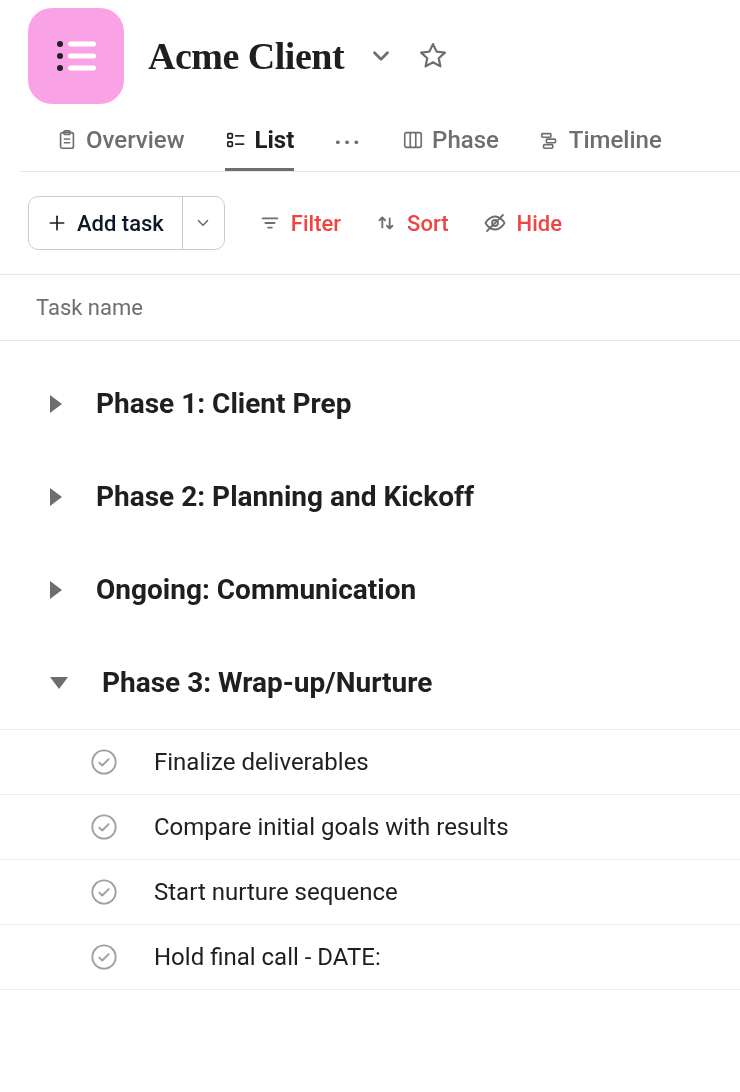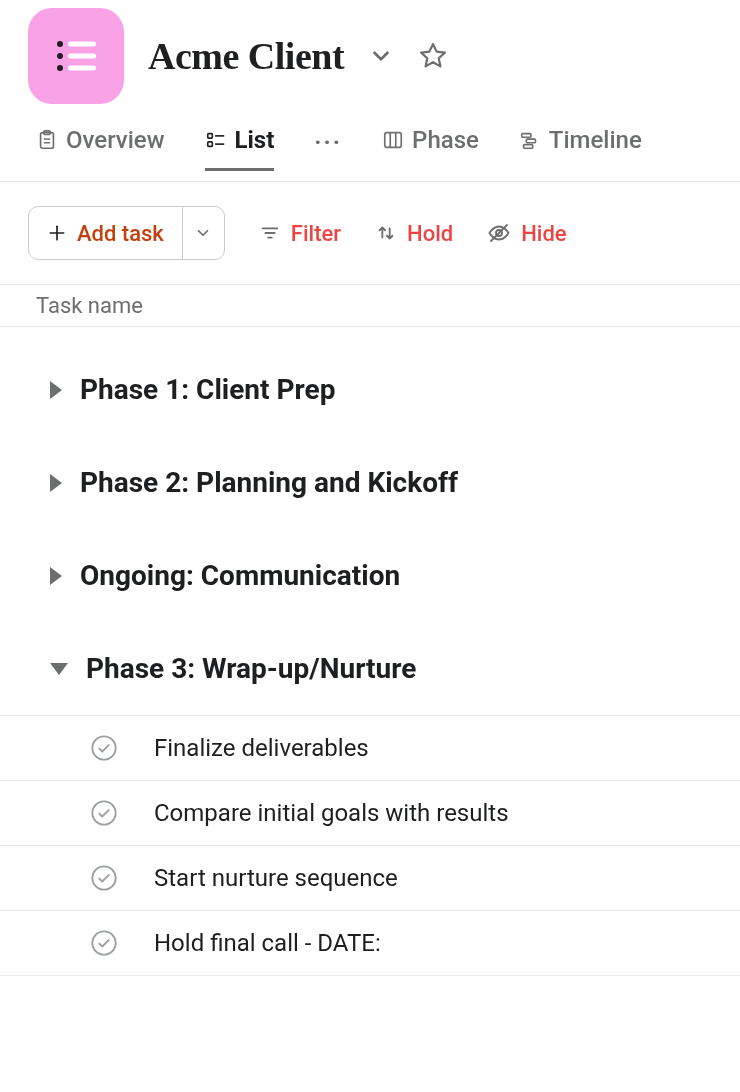--- a/index.html
+++ b/index.html
@@ -37,22 +37,23 @@
   .title-icons { display: flex; align-items: center; gap: 24px; }
   .chevron-btn, .star-btn {
     color: #6d6e6f;
     display: flex;
     align-items: center;
   }
   .tabs {
     display: flex;
     align-items: center;
     gap: 40px;
-    padding: 18px 36px 10px 36px;
+    padding: 18px 36px 0 36px;
     border-bottom: 1px solid #e8e8e9;
+    margin-left: 20px;
   }
   .tab {
     display: flex;
     align-items: center;
     gap: 8px;
     font-size: 24px;
     font-weight: 500;
     color: #6d6e6f;
     padding-bottom: 14px;
     border-bottom: 3px solid transparent;
@@ -78,49 +79,49 @@
     overflow: hidden;
     height: 54px;
   }
   .add-task-btn {
     display: flex;
     align-items: center;
     gap: 10px;
     padding: 0 18px;
     font-size: 22px;
     font-weight: 500;
-    color: #c2410c;
+    color: #0f172a;
   }
   .add-task-chevron {
     display: flex;
     align-items: center;
     justify-content: center;
     border-left: 1px solid #cfcbcb;
     width: 42px;
   }
   .toolbar-btn {
     display: flex;
     align-items: center;
     gap: 10px;
     font-size: 22px;
     font-weight: 500;
     color: #ef4444;
   }
   .col-header {
     border-top: 1px solid #e8e8e9;
     border-bottom: 1px solid #e8e8e9;
-    padding: 8px 36px;
+    padding: 20px 36px;
     font-size: 22px;
     color: #6d6e6f;
   }
   .sections { padding-top: 16px; }
   .section-row {
     display: flex;
     align-items: center;
-    gap: 18px;
+    gap: 34px;
     padding: 30px 36px 30px 50px;
   }
   .caret { width:0;height:0; }
   .caret.right {
     border-top: 9px solid transparent;
     border-bottom: 9px solid transparent;
     border-left: 12px solid #6d6e6f;
   }
   .caret.down {
     border-left: 9px solid transparent;
@@ -237,21 +238,21 @@
       <line x1="7" y1="12" x2="17" y2="12" stroke="#6d6e6f" stroke-width="2" stroke-linecap="round"></line>
       <line x1="10" y1="17" x2="14" y2="17" stroke="#6d6e6f" stroke-width="2" stroke-linecap="round"></line>
     </svg>
     <span>Filter</span>
   </div>
   <div class="toolbar-btn">
     <svg width="22" height="22" viewBox="0 0 24 24">
       <path d="M8 17V6M8 6l-3 3M8 6l3 3" fill="none" stroke="#6d6e6f" stroke-width="2" stroke-linecap="round" stroke-linejoin="round"></path>
       <path d="M16 7v11M16 18l-3-3M16 18l3-3" fill="none" stroke="#6d6e6f" stroke-width="2" stroke-linecap="round" stroke-linejoin="round"></path>
     </svg>
-    <span>Hold</span>
+    <span>Sort</span>
   </div>
   <div class="toolbar-btn">
     <svg width="24" height="24" viewBox="0 0 24 24">
       <path d="M2.5 12S6 5.5 12 5.5 21.5 12 21.5 12 18 18.5 12 18.5 2.5 12 2.5 12z" fill="none" stroke="#6d6e6f" stroke-width="1.8"></path>
       <circle cx="12" cy="12" r="3" fill="none" stroke="#6d6e6f" stroke-width="1.8"></circle>
       <line x1="4" y1="20" x2="20" y2="4" stroke="#6d6e6f" stroke-width="1.8" stroke-linecap="round"></line>
     </svg>
     <span>Hide</span>
   </div>
 </div>

